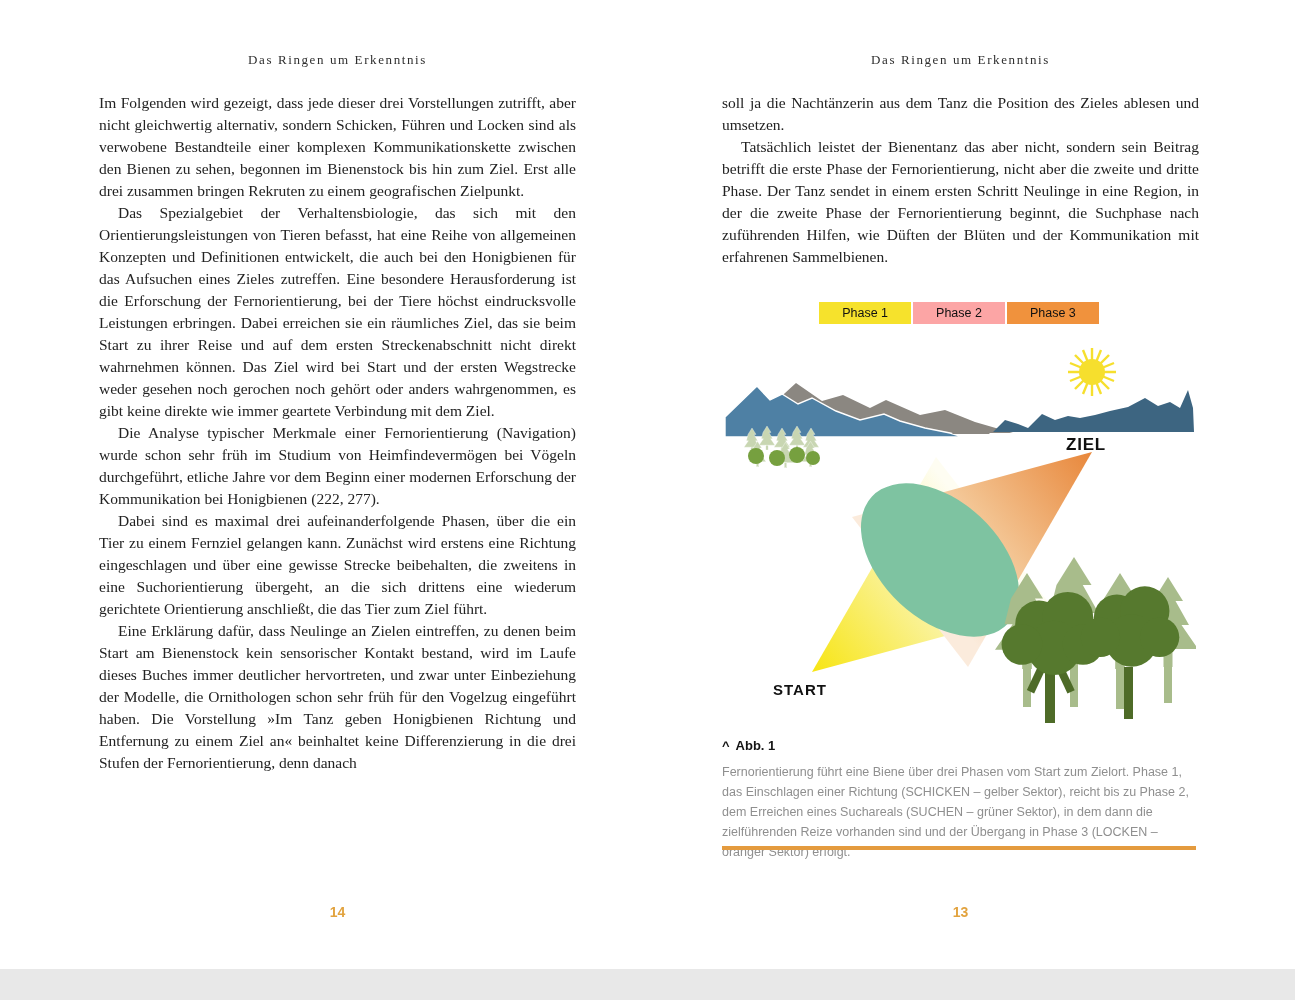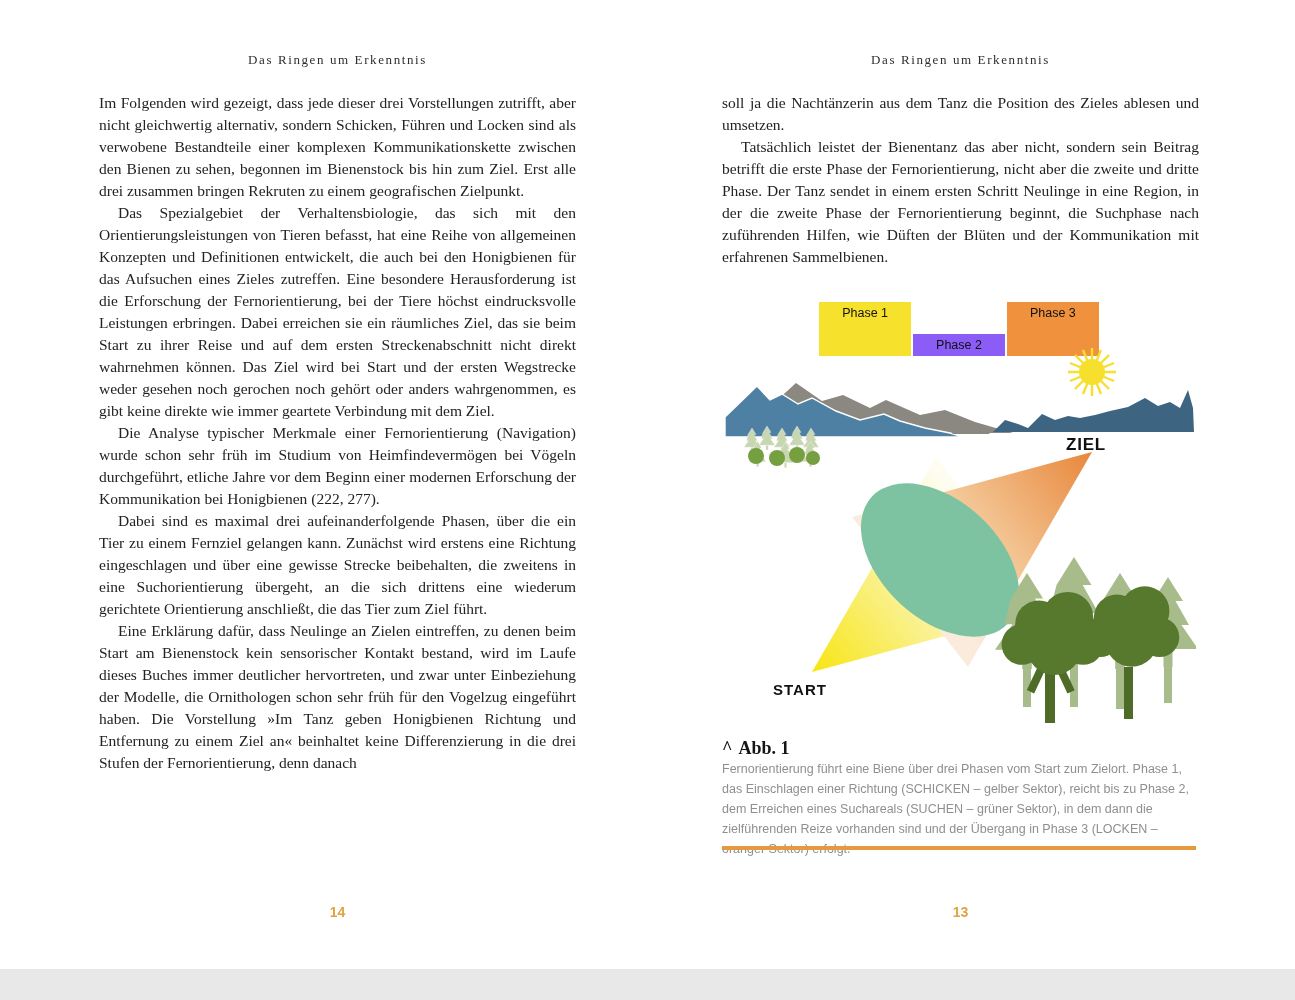--- a/index.html
+++ b/index.html
@@ -14,23 +14,23 @@
           font-family:"Liberation Sans", sans-serif;font-size:14px;font-weight:700;color:#e2a33f;}
   
   .legend-row{position:absolute;left:722px;top:302px;width:474px;display:flex;
           justify-content:center;gap:2px;font-family:"Liberation Sans", sans-serif;}
   .legend-chip{padding:3px 23px;font-size:12.5px;font-weight:500;color:#111;line-height:16px;}
   .fig-art{position:absolute;left:722px;top:345px;width:474px;height:385px;}
   .fig-label{position:absolute;font-family:"Liberation Sans", sans-serif;font-weight:800;color:#111;}
   .lbl-start{left:773px;top:681px;font-size:15px;letter-spacing:1px;}
   .lbl-ziel{left:1066px;top:435px;font-size:17px;letter-spacing:.8px;}
   .caption{position:absolute;left:722px;top:738px;width:474px;font-family:"Liberation Sans", sans-serif;}
-  .caption-title{font-size:18px;font-weight:700;color:#141414;font-family:Liberation Serif, serif;}
+  .caption-title{font-size:13px;font-weight:700;color:#141414;}
   .caption-title .marker{font-weight:700;margin-right:6px;}
-  .caption-text{font-size:12.5px;line-height:20px;color:#8f8f8f;}
+  .caption-text{margin-top:9px;font-size:12.5px;line-height:20px;color:#8f8f8f;}
   .caption-rule{position:absolute;left:722px;top:846px;width:474px;height:3.5px;background:#e49b3e;}
 </style>
 </head>
 <body>
 
 <div class="spread">
 
   <div class="running-header" style="left:99px">Das Ringen um Erkenntnis</div>
   <div class="col" style="left:99px">
       <p class="">Im Folgenden wird gezeigt, dass jede dieser drei Vorstellungen zutrifft, aber nicht gleichwertig alternativ, sondern Schicken, Führen und Locken sind als verwobene Bestandteile einer komplexen Kommunikationskette zwischen den Bienen zu sehen, begonnen im Bienenstock bis hin zum Ziel. Erst alle drei zusammen bringen Rekruten zu einem geografischen Zielpunkt.</p>
@@ -43,21 +43,21 @@
 
   <div class="running-header" style="left:722px">Das Ringen um Erkenntnis</div>
   <div class="col" style="left:722px">
       <p class="">soll ja die Nachtänzerin aus dem Tanz die Position des Zieles ablesen und umsetzen.</p>
       <p class="indent">Tatsächlich leistet der Bienentanz das aber nicht, sondern sein Beitrag betrifft die erste Phase der Fernorientierung, nicht aber die zweite und dritte Phase. Der Tanz sendet in einem ersten Schritt Neulinge in eine Region, in der die zweite Phase der Fernorientierung beginnt, die Suchphase nach zuführenden Hilfen, wie Düften der Blüten und der Kommunikation mit erfahrenen Sammelbienen.</p>
     </div>
   <div class="pagenum" style="left:722px">13</div>
 
   <div class="legend-row">
     <span class="legend-chip" style="background: rgb(246, 226, 44);">Phase 1</span>
-    <span class="legend-chip" style="background: #8b5cf6; margin-top: 32px;">Phase 2</span>
+    <span class="legend-chip" style="background: #fca5a5;">Phase 2</span>
     <span class="legend-chip" style="background: rgb(240, 146, 61);">Phase 3</span>
   </div>
 
   <svg class="fig-art" viewBox="0 0 474 385">
     <defs>
       <linearGradient id="gradYellow" gradientUnits="userSpaceOnUse" x1="90" y1="327" x2="265" y2="190">
         <stop offset="0" stop-color="#f7e512"></stop>
         <stop offset="0.55" stop-color="#faf298"></stop>
         <stop offset="1" stop-color="#fefdf2"></stop>
       </linearGradient>

